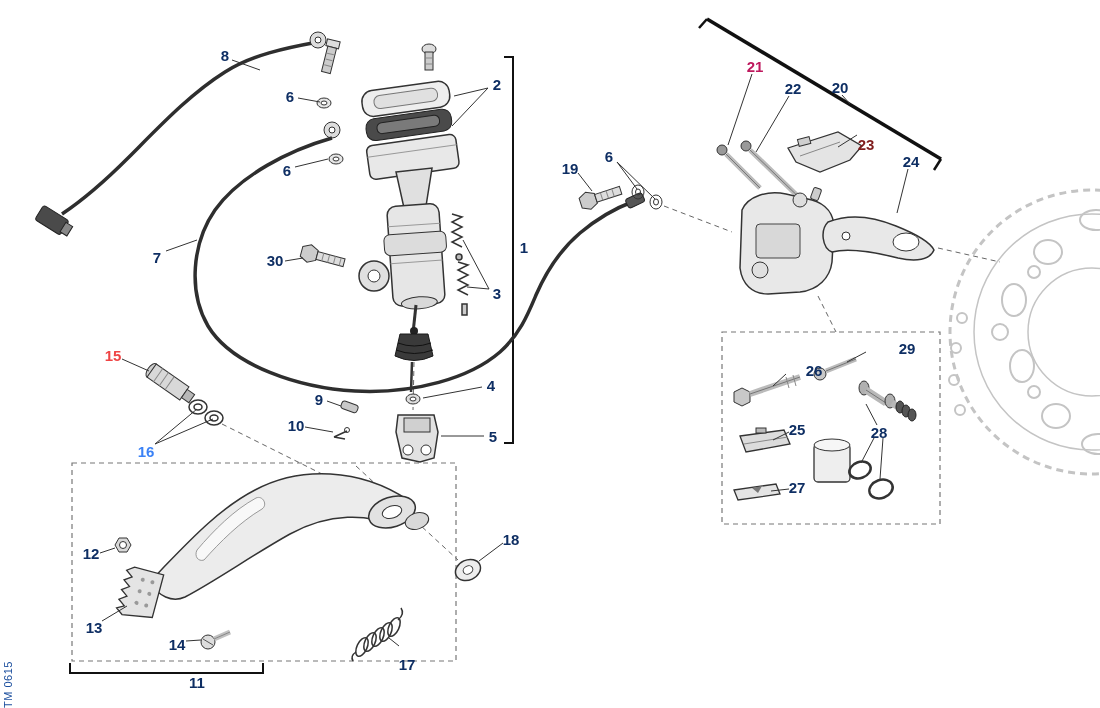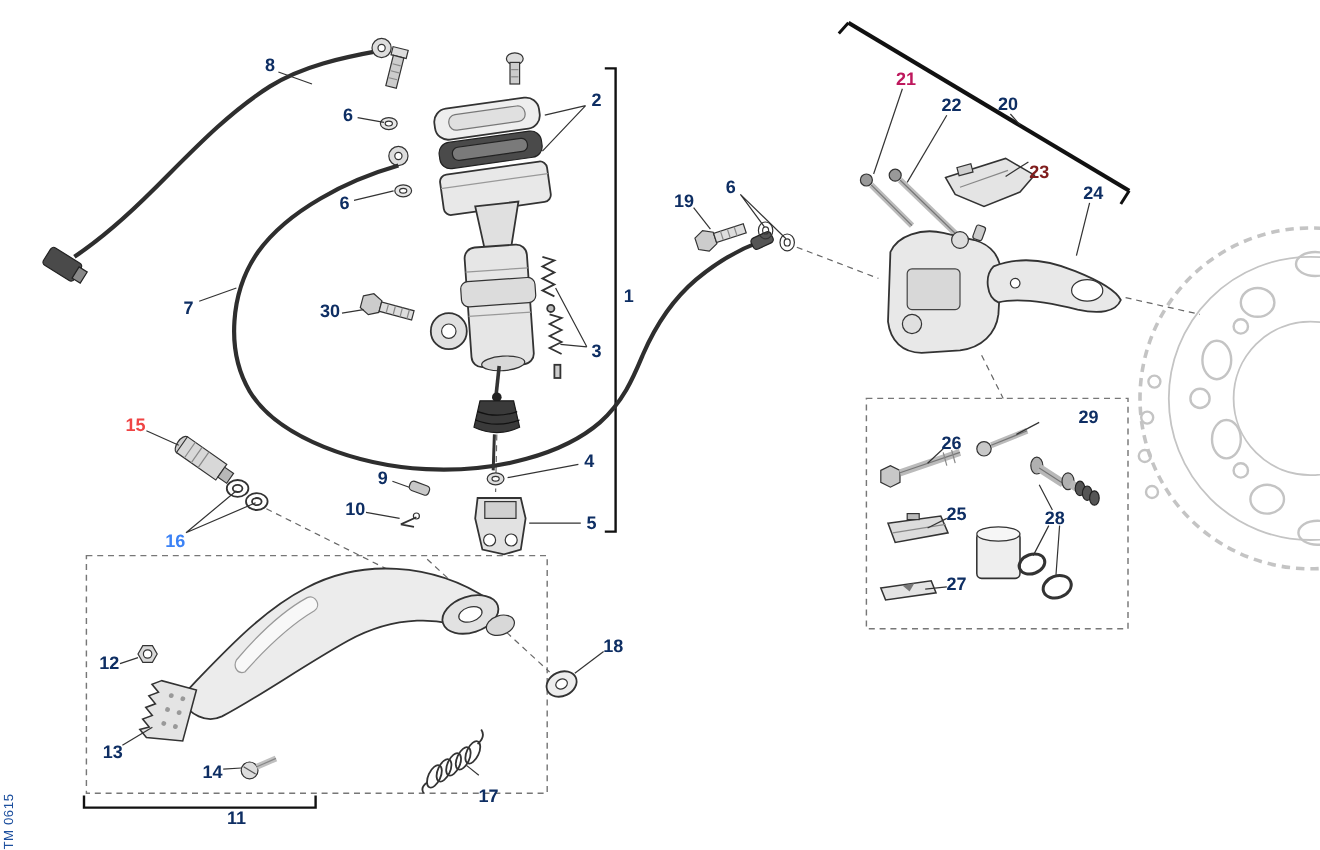--- a/index.html
+++ b/index.html
@@ -377,21 +377,21 @@
       <div class="callout" style="left: 275px; top: 260px; color: rgb(14, 46, 99);">30</div>
       <div class="callout" style="left: 524px; top: 247px; color: rgb(14, 46, 99);">1</div>
       <div class="callout" style="left: 497px; top: 293px; color: rgb(14, 46, 99);">3</div>
       <div class="callout" style="left: 113px; top: 355px; color: #ef4444;">15</div>
       <div class="callout" style="left: 491px; top: 385px; color: rgb(14, 46, 99);">4</div>
       <div class="callout" style="left: 319px; top: 399px; color: rgb(14, 46, 99);">9</div>
       <div class="callout" style="left: 296px; top: 425px; color: rgb(14, 46, 99);">10</div>
       <div class="callout" style="left: 493px; top: 436px; color: rgb(14, 46, 99);">5</div>
       <div class="callout" style="left: 146px; top: 451px; color: #3b82f6;">16</div>
       <div class="callout" style="left: 875px; top: 348px; color: rgb(14, 46, 99); margin-left: 32px;">29</div>
-      <div class="callout" style="left: 793px; top: 370px; color: rgb(14, 46, 99);">26</div>
+      <div class="callout" style="left: 814px; top: 370px; color: rgb(14, 46, 99);">26</div>
       <div class="callout" style="left: 879px; top: 432px; color: rgb(14, 46, 99);">28</div>
       <div class="callout" style="left: 797px; top: 429px; color: rgb(14, 46, 99);">25</div>
       <div class="callout" style="left: 797px; top: 487px; color: rgb(14, 46, 99);">27</div>
       <div class="callout" style="left: 511px; top: 539px; color: rgb(14, 46, 99);">18</div>
       <div class="callout" style="left: 91px; top: 553px; color: rgb(14, 46, 99);">12</div>
       <div class="callout" style="left: 94px; top: 627px; color: rgb(14, 46, 99);">13</div>
       <div class="callout" style="left: 177px; top: 644px; color: rgb(14, 46, 99); text-align: right;">14</div>
       <div class="callout" style="left: 407px; top: 648px; color: rgb(14, 46, 99); margin-top: 16px;">17</div>
       <div class="callout" style="left: 166px; top: 682px; color: rgb(14, 46, 99); margin-left: 31px;">11</div>
     </div>

